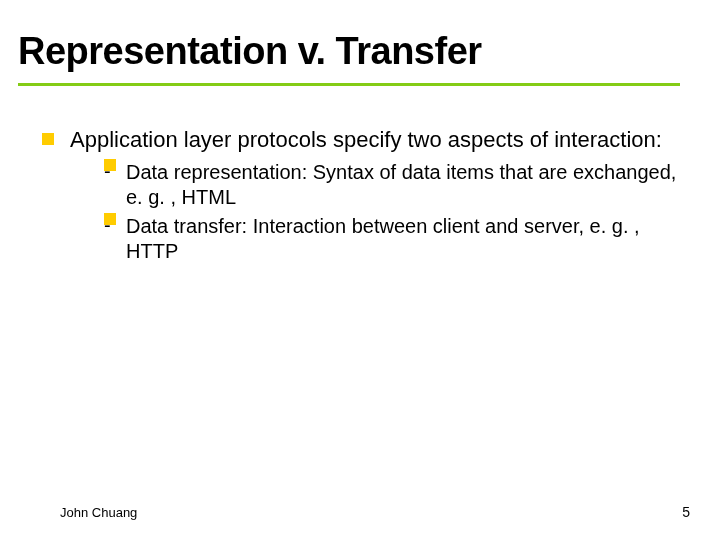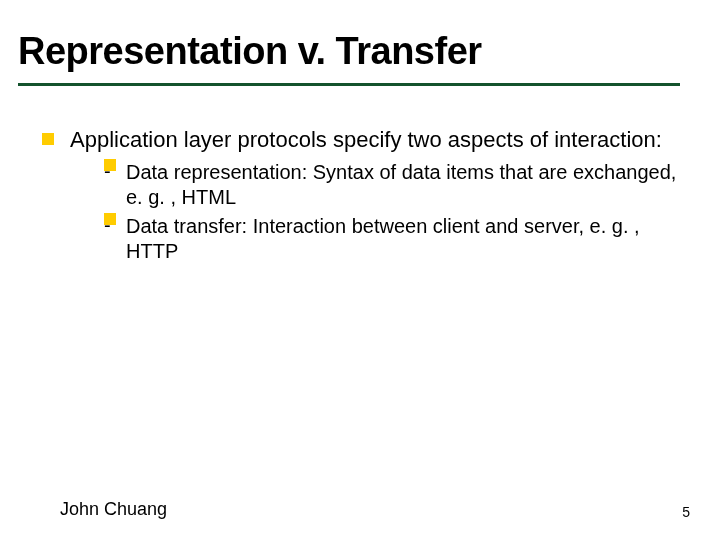--- a/index.html
+++ b/index.html
@@ -1,27 +1,27 @@
 <!DOCTYPE html>
 <html><head>
 <meta charset="utf-8">
 <style>
   * { margin: 0; padding: 0; box-sizing: border-box; }
   html, body { width: 720px; height: 540px; background: #fff; font-family: Verdana, Geneva, sans-serif; color: #000; }
   .slide { position: relative; width: 720px; height: 540px; padding: 30px 30px 20px 18px; }
-  .title-wrap { border-bottom: 3px solid #14532d; padding-bottom: 10px; margin-bottom: 40px; margin-right: 10px; }
+  .title-wrap { border-bottom: 3px solid #84cc16; padding-bottom: 10px; margin-bottom: 40px; margin-right: 10px; }
   .title { font-family: Arial, Helvetica, sans-serif; font-weight: 900; font-size: 38px; letter-spacing: -0.5px; }
   .body { padding-left: 22px; }
   .b1 { list-style: none; margin: 13px 0 14px 0; }
   .b1-item { position: relative; padding-left: 30px; font-size: 22px; line-height: 1.25; }
   .b1-item .marker { position: absolute; left: 2px; top: 7px; width: 12px; height: 12px; background: #ffcc00; }
   .b2 { list-style: none; margin: 6px 0 0 30px; }
   .b2-item { position: relative; padding-left: 26px; font-size: 20px; line-height: 1.25; margin: 4px 0; }
   .b2-item .marker { position: absolute; left: 4px; top: -1px; font-size: 20px; color: #000; }
-  .footer { position: absolute; left: 60px; bottom: 20px; font-size: 18px; color: #000; }
+  .footer { position: absolute; left: 60px; bottom: 20px; font-size: 13px; color: #000; }
   .pagenum { position: absolute; right: 30px; bottom: 20px; font-size: 14px; color: #000; }
 </style>
 </head>
 <body>
 
 <div class="slide">
   <div class="title-wrap">
     <h1 class="title">Representation v. Transfer</h1>
   </div>
 

